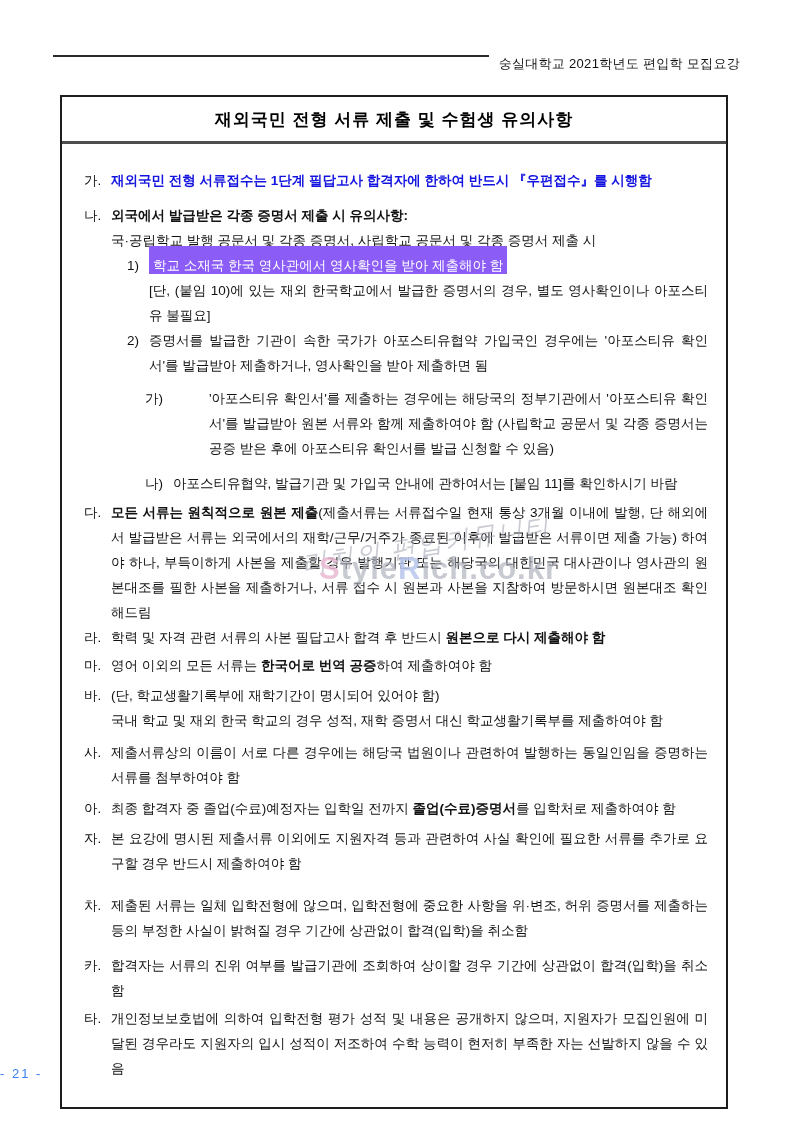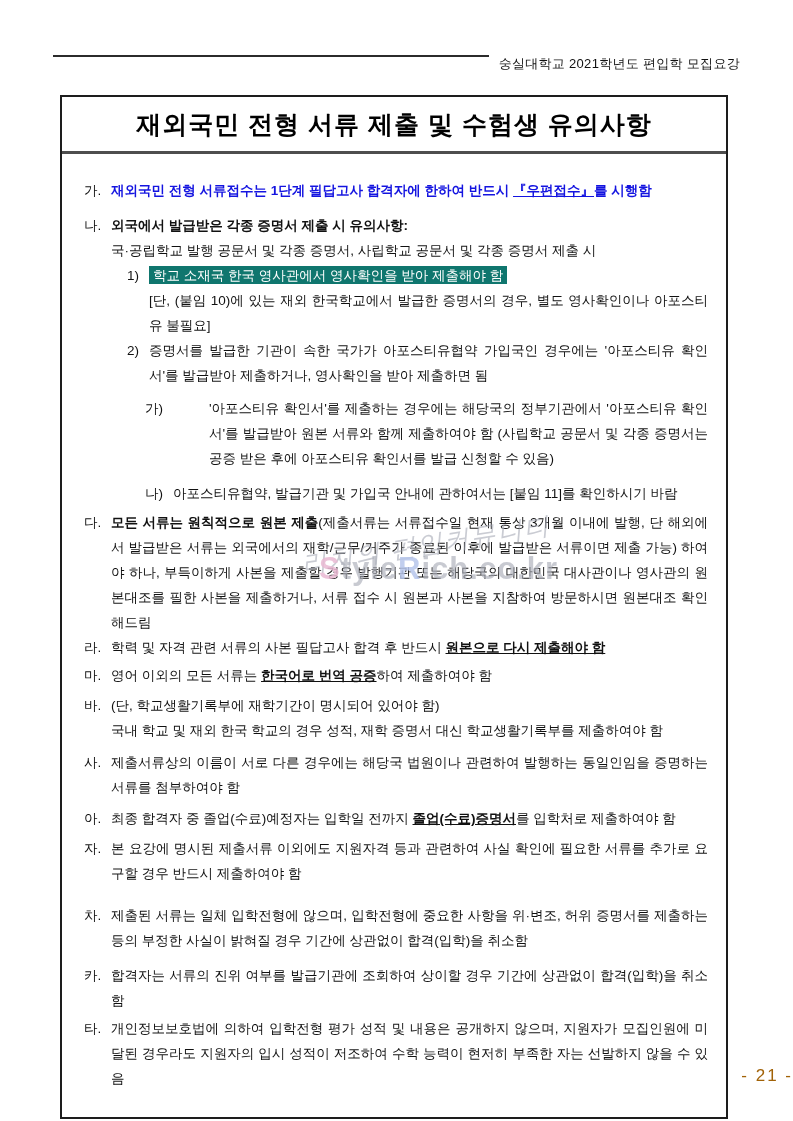--- a/index.html
+++ b/index.html
@@ -16,34 +16,34 @@
   }
   .page-header .rule { flex:1; border-top:2px solid #2b2b2b; margin-right:10px; }
   .page-header .htext { font-size:13px; letter-spacing:.3px; white-space:nowrap; color:#111; }
 
   
   .notice-box {
     position:absolute; top:95px; left:60px; width:668px;
     border:2px solid #1d1d1d; background:#fff;
   }
   .notice-title {
-    text-align:center; font-weight:bold; font-size:25px; letter-spacing:1px;
+    text-align:center; font-weight:bold; font-size:17px; letter-spacing:1px;
     padding:11px 0 10px; border-bottom:3px solid #4e4e4e; color:#000;
   }
   .notice-body { padding:24px 18px 26px 22px; line-height:25px; }
 
   .item { display:flex; }
   .item .marker { flex:0 0 27px; }
   .item .content { flex:1; text-align:justify; }
   p { margin:0; }
 
   .b  { font-weight:bold; }
-  .u  { text-decoration:underline; }
+  .u  { }
   .blue { color:#1414e0; font-weight:bold; }
-  .hl { background:#0f766e; color:#fff; padding:2px 4px 1px; }
+  .hl { background:#8b5cf6; color:#fff; padding:12px 4px 1px; }
 
   
   .subrow { display:flex; margin-left:16px; }
   .subrow .m2 { flex:0 0 22px; }
   .subrow.alpha { margin-left:34px; }
   .subrow.alpha .m2 { flex:0 0 28px; }
   .note-line { margin-left:38px; }
 
   
   .mb10 { margin-bottom:10px; } .mb8 { margin-bottom:8px; }
@@ -62,21 +62,21 @@
   .wm-brand {
     top:551px; left:319px; font-size:31px; font-weight:bold;
     color:rgba(170,174,185,.65); letter-spacing:1px; white-space:nowrap;
   }
   .wm-brand .pink { color:rgba(233,185,210,.85); }
   .wm-brand .lblue { color:rgba(182,198,235,.85); }
 
   
   .page-footer {
     position:absolute; top:1066px; left:0; width:100%;
-    text-align:right; font-size:17px; letter-spacing:2px; color:#a16207;
+    text-align:left; font-size:13px; letter-spacing:2px; color:#3b82f6;
   }
 </style>
 </head>
 <body>
 
 <div class="page-header">
   <div class="rule"></div>
   <span class="htext">숭실대학교 2021학년도 편입학 모집요강</span>
 </div>
 

